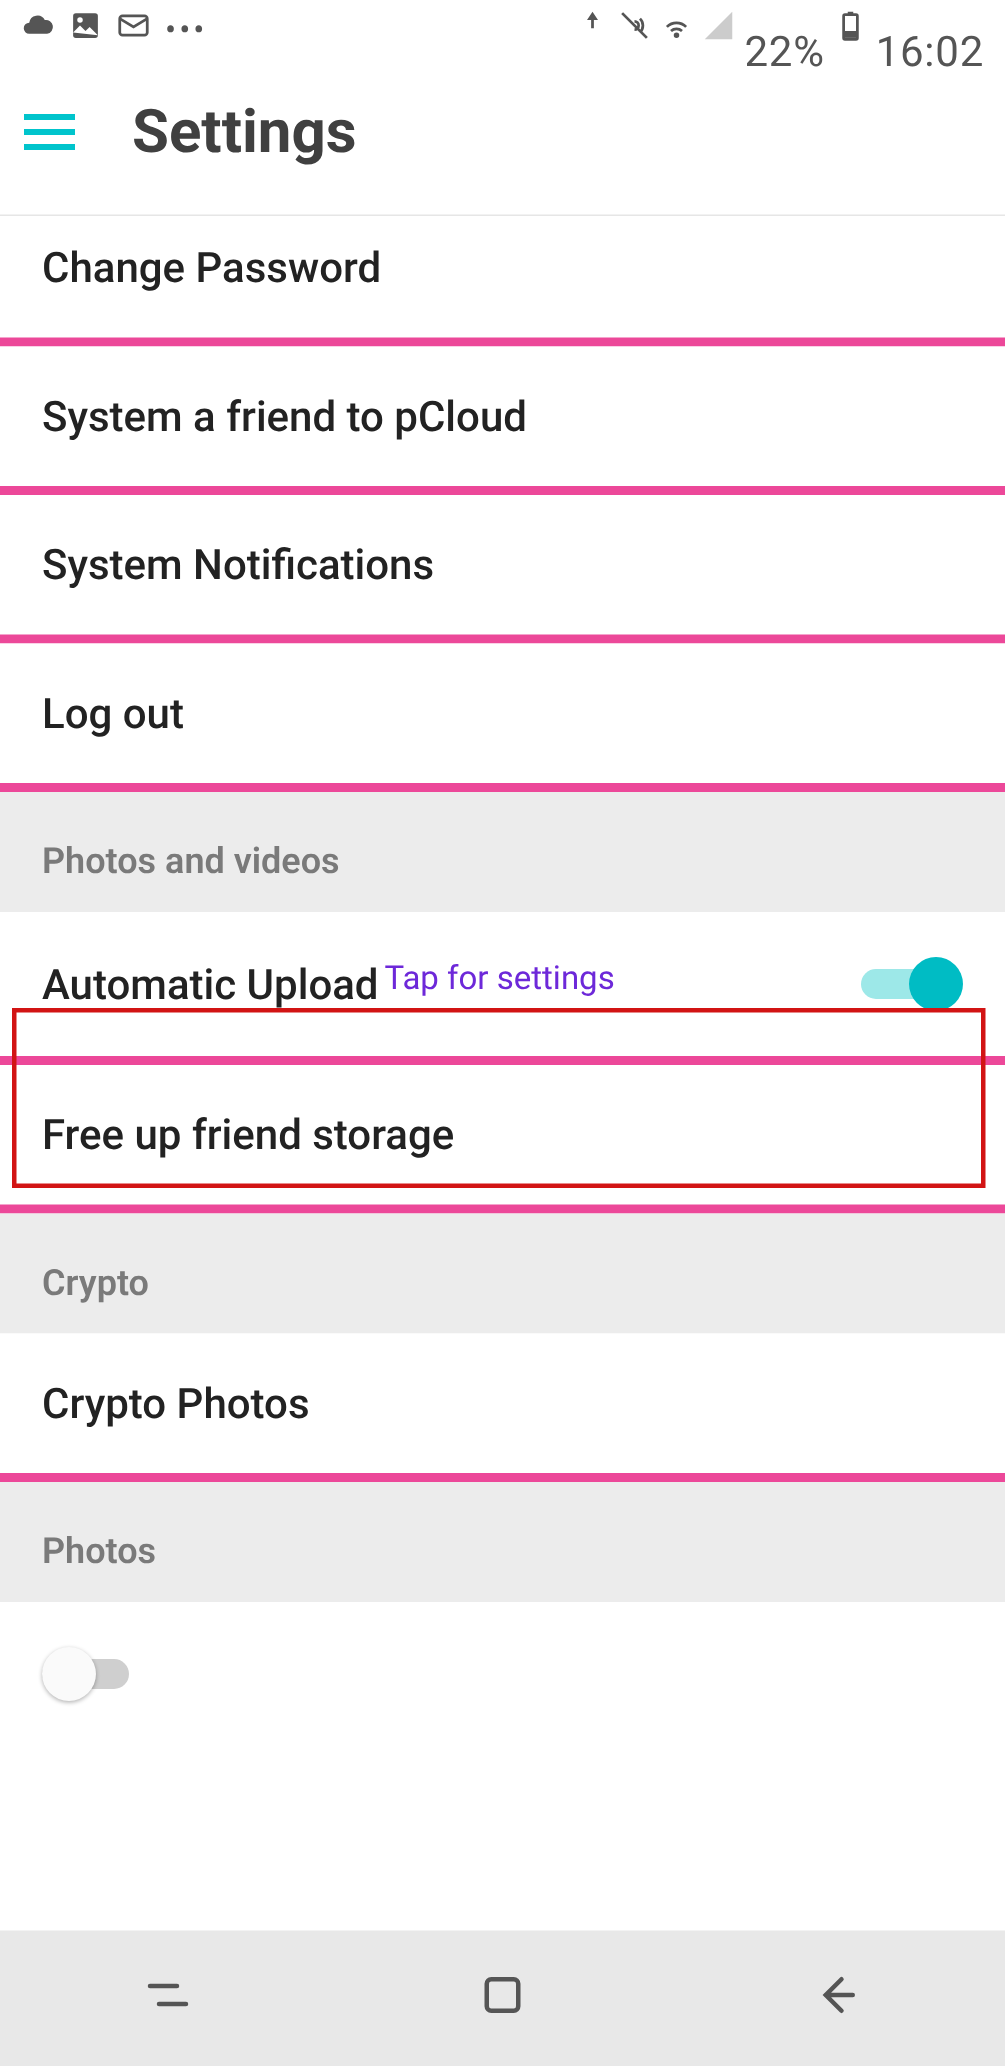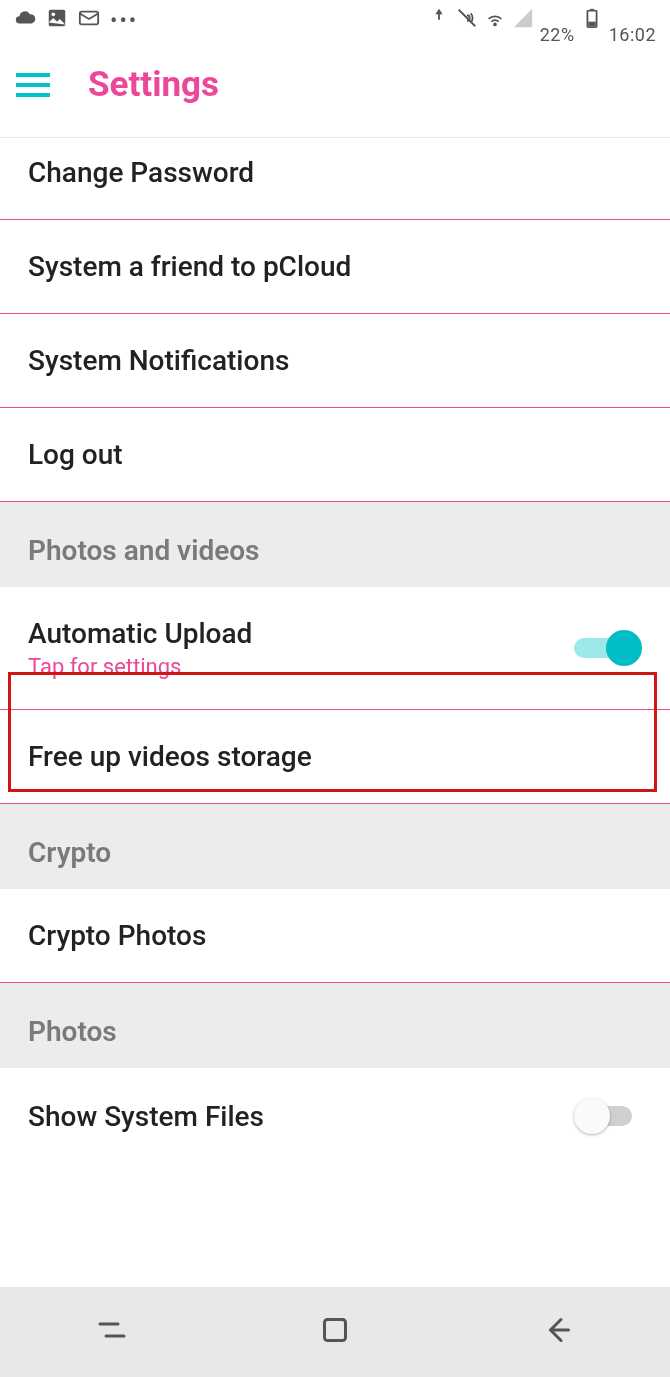--- a/index.html
+++ b/index.html
@@ -22,21 +22,21 @@
     font-size: 22px;
     color: #555;
     justify-content: space-between;
   }
   .status-left, .status-right {
     display: flex;
     align-items: center;
     gap: 10px;
   }
   .status-right { gap: 6px; }
-  .status-text { font-size: 18px; letter-spacing: 0.5px; margin-top: 28px; }
+  .status-text { font-size: 28px; letter-spacing: 0.5px; margin-top: 28px; }
 
   
   .app-header {
     display: flex;
     align-items: center;
     padding: 24px 16px 32px 16px;
     gap: 38px;
     border-bottom: 1px solid #e6e6e6;
   }
   .hamburger {
@@ -44,49 +44,49 @@
     display: flex;
     flex-direction: column;
     gap: 6px;
   }
   .hamburger span {
     height: 4px;
     background: #00c4cc;
     width: 100%;
   }
   .app-title {
-    font-size: 35px;
+    font-size: 40px;
     font-weight: 700;
-    color: #ec4899;
+    color: #404040;
   }
 
   
   .row {
     padding: 30px 28px;
-    border-bottom: 1px solid #ec4899;
+    border-bottom: 6px solid #ec4899;
     font-size: 28px;
     font-weight: 500;
     color: #222;
     display: flex;
     align-items: center;
     justify-content: space-between;
     background: #fff;
   }
   .row.first { padding-top: 18px; }
-  .row-text { display: flex; flex-direction: column; gap: 4px; }
+  .row-text { display: flex; flex-direction: row; gap: 4px; }
   .row-sub {
     font-size: 22px;
     font-weight: 400;
-    color: #ec4899;
+    color: #6d28d9;
   }
 
   .section-header {
     background: #ececec;
     color: #7a7a7a;
-    font-size: 28px;
+    font-size: 24px;
     font-weight: 600;
     padding: 32px 12px 20px 28px;
   }
 
   
   .toggle {
     width: 68px;
     height: 36px;
     position: relative;
   }
@@ -220,33 +220,32 @@
     <span>Automatic Upload</span>
     <span class="row-sub">Tap for settings</span>
   </div>
   <div class="toggle on">
     <div class="toggle-track"></div>
       <div class="toggle-knob"></div>
   </div>
 </div>
 
 <div class="row">
-  <span>Free up videos storage</span>
+  <span>Free up friend storage</span>
 </div>
 
 <div class="section-header">Crypto</div>
 
 <div class="row">
   <span>Crypto Photos</span>
 </div>
 
 <div class="section-header">Photos</div>
 
 <div class="row" style="border-bottom:none;padding-bottom:10px;">
-  <span>Show System Files</span>
   <div class="toggle off">
     <div class="toggle-track"></div>
       <div class="toggle-knob"></div>
   </div>
 </div>
 
 <div class="highlight" style="top:672px;left:8px;width:649px;height:120px;"></div>
 
 <div class="bottom-nav">
   <div class="nav-icon">

